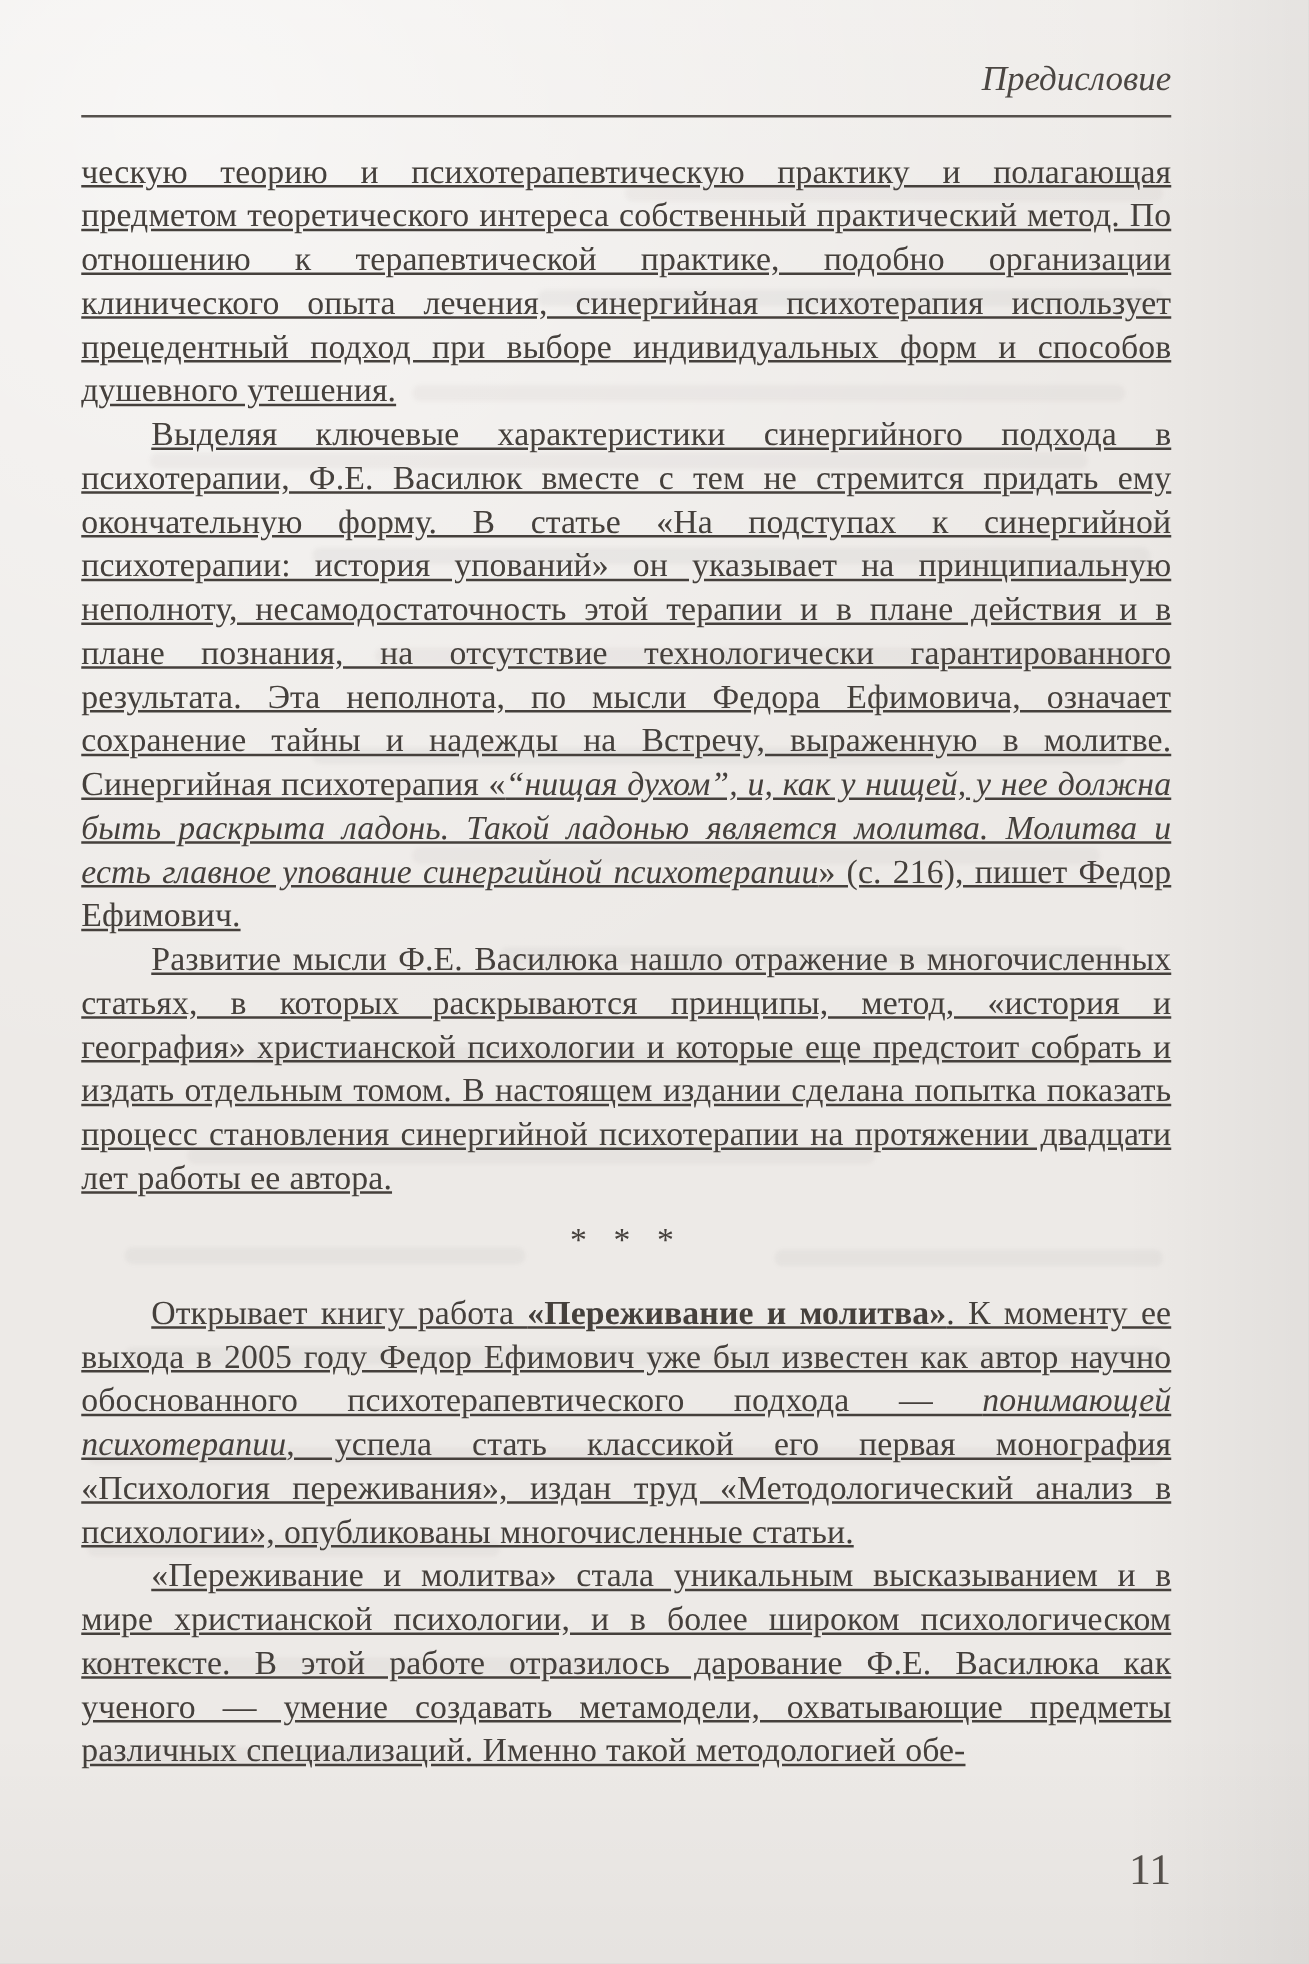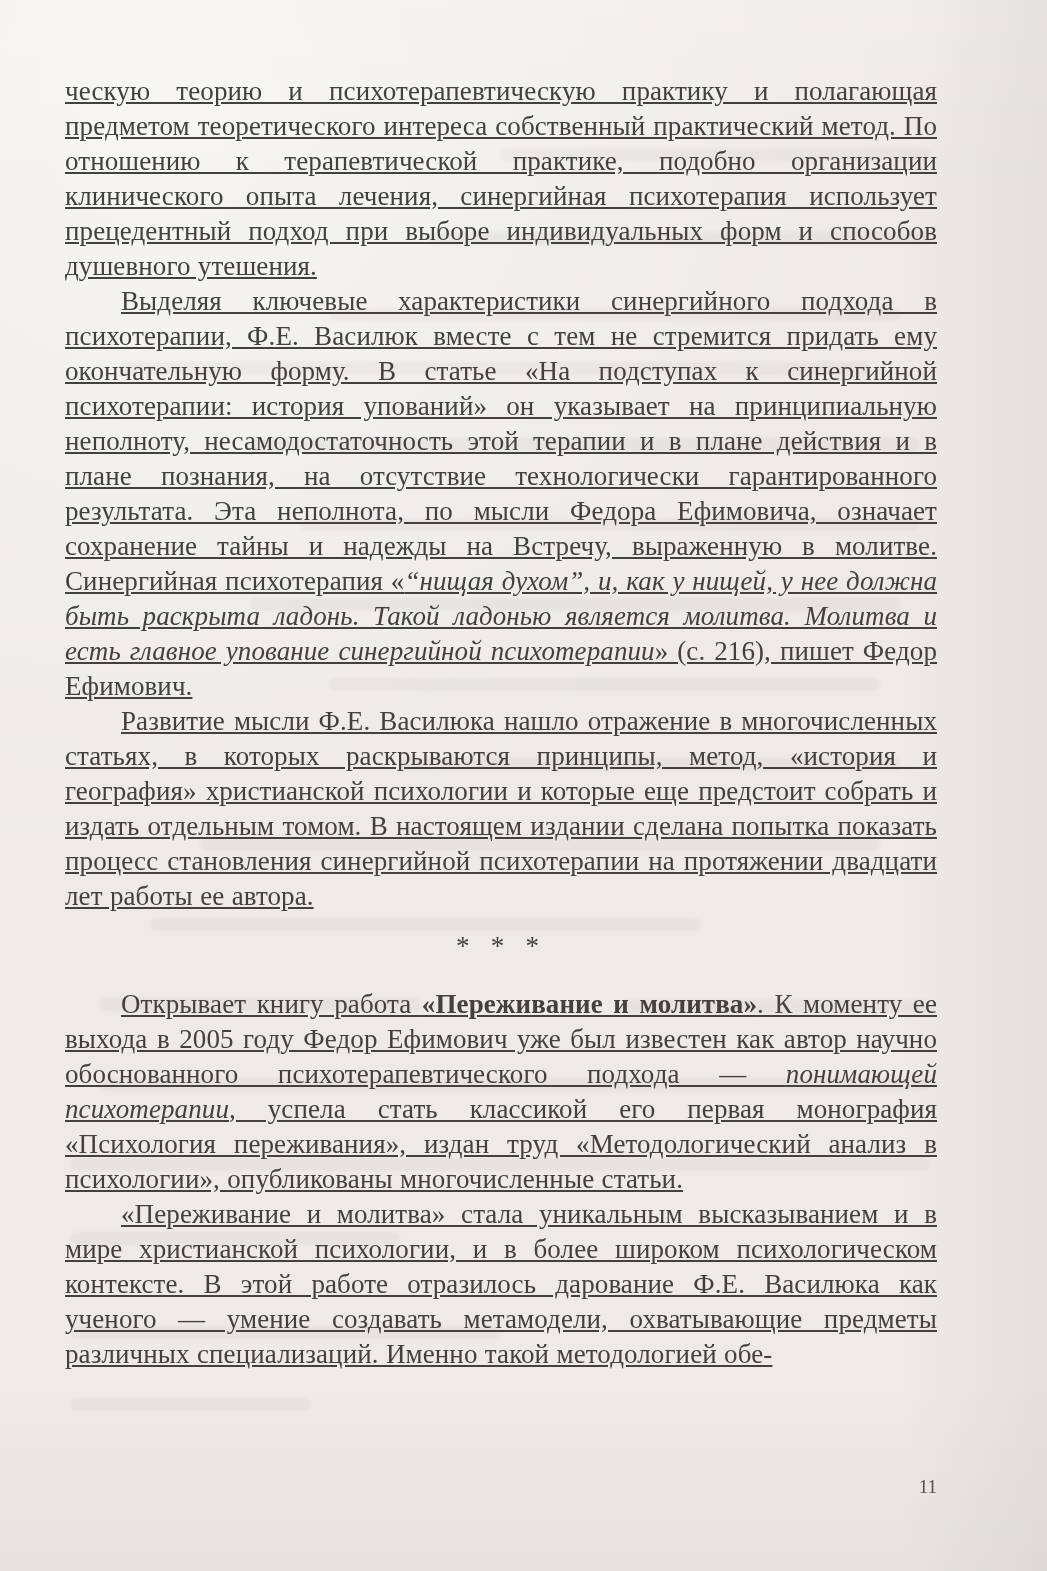--- a/index.html
+++ b/index.html
@@ -56,21 +56,21 @@
     text-align:center;
     font-size:27px;
     letter-spacing:7px;
     margin:15px 0 23px 0;
     text-indent:0;
   }
   .page-number{
     position:absolute;
     top:1476px;
     right:110px;
-    font-size:19px;
+    font-size:35px;
     color:#55504b;
   }
   
   .bleed-layer{position:absolute;inset:0;pointer-events:none;}
   .bleed-layer div{
     position:absolute;
     height:13px;
     border-radius:6px;
     background:rgba(110,104,98,0.07);
     filter:blur(1.5px);
@@ -96,20 +96,21 @@
       <div style="top: 998px; left: 100px; width: 320px; background: rgba(110, 104, 98, 0.06);"></div>
       <div style="top: 1000px; left: 620px; width: 310px; background: rgba(110, 104, 98, 0.06);"></div>
       <div style="top: 1078px; left: 100px; width: 830px; background: rgba(110, 104, 98, 0.06);"></div>
       <div style="top: 1158px; left: 70px; width: 860px; background: rgba(110, 104, 98, 0.05);"></div>
       <div style="top: 1232px; left: 70px; width: 330px; background: rgba(110, 104, 98, 0.05);"></div>
       <div style="top: 1326px; left: 70px; width: 430px; background: rgba(110, 104, 98, 0.05);"></div>
       <div style="top: 1398px; left: 70px; width: 240px; background: rgba(110, 104, 98, 0.05);"></div>
     </div>
 
   <div class="content">
+    <div class="running-head">Предисловие</div>
 
     <div class="body-text">
         <p class="para"><span class="seg-normal">ческую теорию и психотерапевтическую практику и полагающая предметом теоретического интереса собственный практический метод. По отношению к терапевтической практике, подобно организации клинического опыта лечения, синергийная психотерапия использует прецедентный подход при выборе индивидуальных форм и способов душевного утешения.</span></p>
         <p class="para indent"><span class="seg-normal">Выделяя ключевые характеристики синергийного подхода в психотерапии, Ф.Е. Василюк вместе с тем не стремится придать ему окончательную форму. В статье «На подступах к синергийной психотерапии: история упований» он указывает на принципиальную неполноту, несамодостаточность этой терапии и в плане действия и в плане познания, на отсутствие технологически гарантированного результата. Эта неполнота, по мысли Федора Ефимовича, означает сохранение тайны и надежды на Встречу, выраженную в молитве. Синергийная психотерапия «</span><span class="seg-italic">“нищая духом”, и, как у нищей, у нее должна быть раскрыта ладонь. Такой ладонью является молитва. Молитва и есть главное упование синергийной психотерапии</span><span class="seg-normal">» (с. 216), пишет Федор Ефимович.</span></p>
         <p class="para indent"><span class="seg-normal">Развитие мысли Ф.Е. Василюка нашло отражение в многочисленных статьях, в которых раскрываются принципы, метод, «история и география» христианской психологии и которые еще предстоит собрать и издать отдельным томом. В настоящем издании сделана попытка показать процесс становления синергийной психотерапии на протяжении двадцати лет работы ее автора.</span></p>
         <div class="separator">* * *</div>
         <p class="para indent"><span class="seg-normal">Открывает книгу работа </span><span class="seg-bold">«Переживание и молитва»</span><span class="seg-normal">. К моменту ее выхода в 2005 году Федор Ефимович уже был известен как автор научно обоснованного психотерапевтического подхода — </span><span class="seg-italic">понимающей психотерапии</span><span class="seg-normal">, успела стать классикой его первая монография «Психология переживания», издан труд «Методологический анализ в психологии», опубликованы многочисленные статьи.</span></p>
         <p class="para indent"><span class="seg-normal">«Переживание и молитва» стала уникальным высказыванием и в мире христианской психологии, и в более широком психологическом контексте. В этой работе отразилось дарование Ф.Е. Василюка как ученого — умение создавать метамодели, охватывающие предметы различных специализаций. Именно такой методологией обе-</span></p>
       </div>
   </div>

